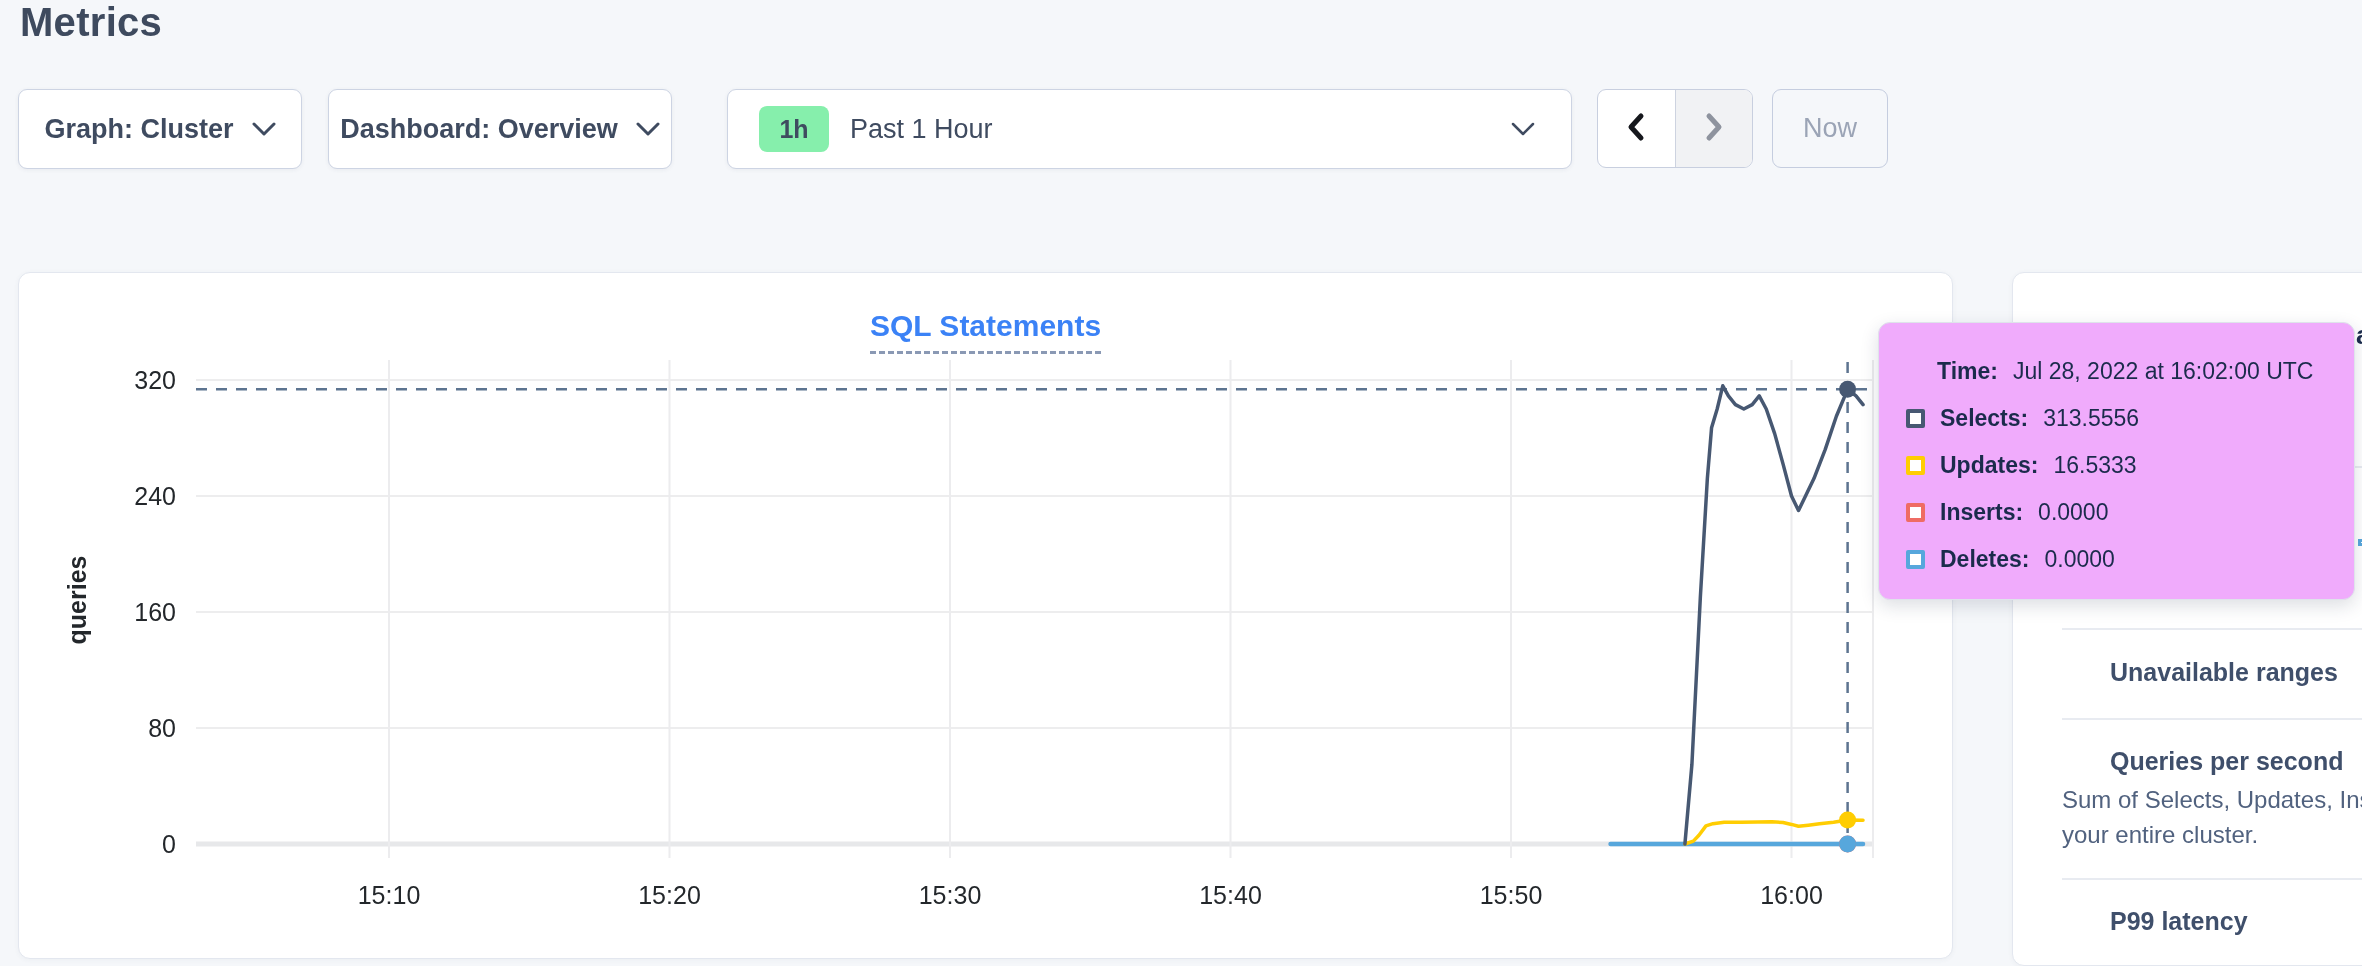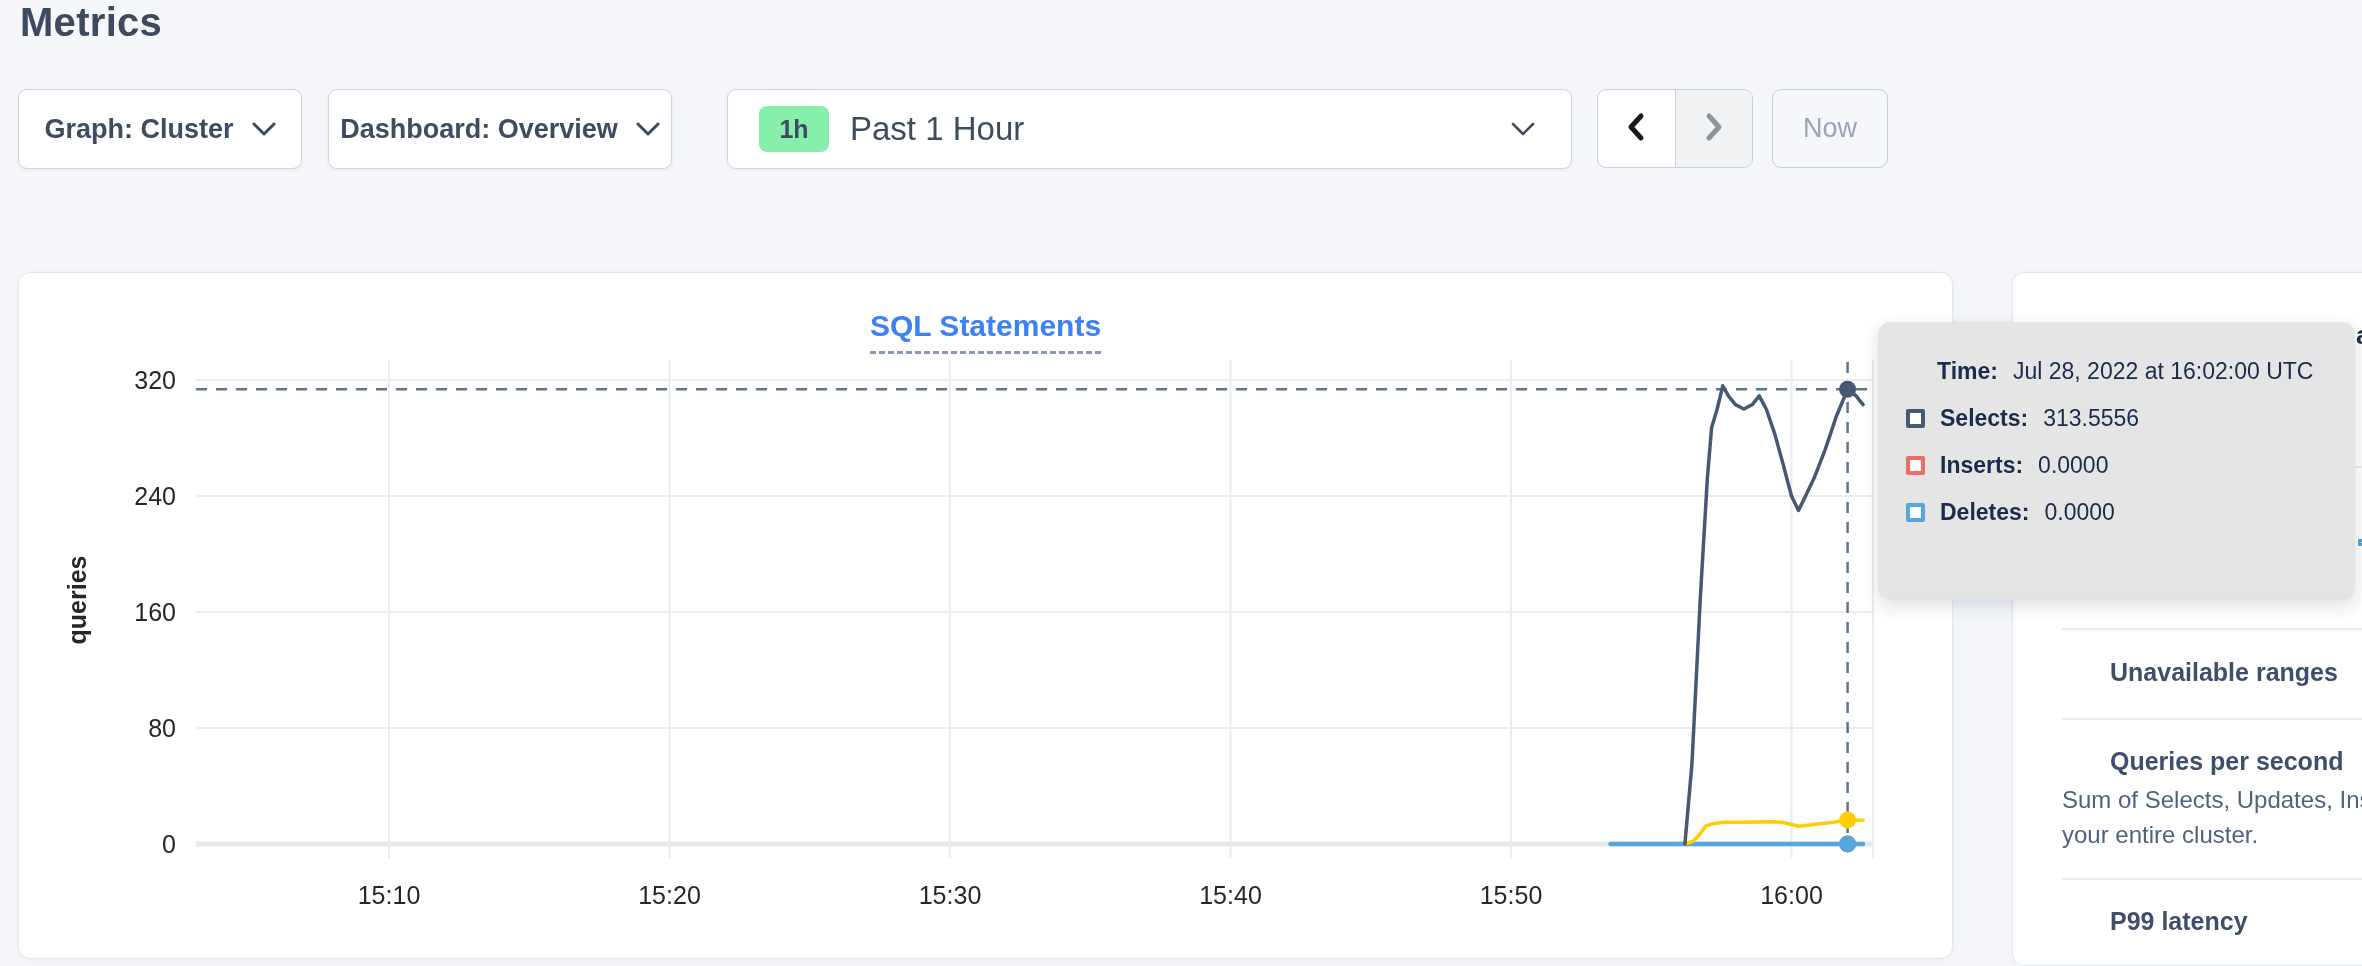--- a/index.html
+++ b/index.html
@@ -25,21 +25,21 @@
   .dd-label{font-size:27px;font-weight:700;color:#3f4b60;}
   .chev{margin-left:18px;display:flex;align-items:center;}
   #dd-graph{left:18px;width:284px;}
   #dd-dashboard{left:328px;width:344px;}
   #time-selector{left:727px;width:845px;justify-content:flex-start;}
   .tw-badge{
     margin-left:31px;width:70px;height:46px;border-radius:8px;
     background:#86efac;display:flex;align-items:center;justify-content:center;
     font-size:25px;font-weight:700;color:#3f4b60;
   }
-  .tw-label{margin-left:21px;font-size:33px;font-weight:400;color:#3f4b60;}
+  .tw-label{margin-left:21px;font-size:27px;font-weight:400;color:#3f4b60;}
   #time-selector .chev{position:absolute;right:36px;margin:0;}
   #range-nav{
     position:absolute;left:1597px;top:89px;width:156px;height:79px;box-sizing:border-box;
     border:1.5px solid #c8cfdf;border-radius:9px;overflow:hidden;display:flex;
     background:#fff;
   }
   .nav-half{flex:1;display:flex;align-items:center;justify-content:center;cursor:pointer;}
   #nav-next{background:#f1f2f4;border-left:1.5px solid #cdd3e0;}
   #now-btn{
     position:absolute;left:1772px;top:89px;width:116px;height:79px;box-sizing:border-box;
@@ -64,21 +64,21 @@
   #chart-svg{position:absolute;left:0;top:0;z-index:5;pointer-events:none;}
   
   .sum-divider{position:absolute;left:49px;right:0;height:2px;background:#e8ebf1;}
   .sum-heading{position:absolute;left:49px;font-size:25px;font-weight:700;color:#3f4f6b;white-space:nowrap;margin-left:48px;}
   .sum-desc{position:absolute;left:49px;font-size:24px;font-weight:400;color:#51627f;white-space:nowrap;}
   .clipped-frag{position:absolute;left:2356px;top:320px;font-size:26px;font-weight:600;color:#1b2b4c;z-index:4;}
   .blue-speck{position:absolute;left:345px;top:266px;width:7px;height:7px;border:3px solid #57a7dc;box-sizing:border-box;}
   
   #tooltip{
     position:absolute;left:1878px;top:322px;width:477px;height:278px;box-sizing:border-box;
-    background:#e5e5e5;border:1.5px solid #dfe3eb;border-radius:12px;
+    background:#f0abfc;border:1.5px solid #dfe3eb;border-radius:12px;
     box-shadow:0 6px 18px rgba(30,40,70,.15);z-index:10;
     padding:25px 0 0 27px;color:#1b2b4c;
   }
   .tip-row{height:47px;display:flex;align-items:center;font-size:23px;}
   .tip-time{margin-left:31px;}
   .tip-label{font-weight:700;}
   .tip-value{margin-left:15px;font-weight:400;}
   .tip-swatch{
     width:19px;height:19px;box-sizing:border-box;border:4.5px solid #000;
     border-radius:2px;background:#fff;margin-right:15px;flex:none;
@@ -200,20 +200,25 @@
   <div class="tip-row tip-time">
     <span class="tip-label">Time:</span>
     <span class="tip-value">Jul 28, 2022 at 16:02:00 UTC</span>
   </div>
   <div class="tip-row">
     <span class="tip-swatch" style="border-color: rgb(71, 88, 114);"></span>
     <span class="tip-label">Selects:</span>
     <span class="tip-value">313.5556</span>
   </div>
   <div class="tip-row">
+    <span class="tip-swatch" style="border-color: rgb(255, 205, 2);"></span>
+    <span class="tip-label">Updates:</span>
+    <span class="tip-value">16.5333</span>
+  </div>
+  <div class="tip-row">
     <span class="tip-swatch" style="border-color: rgb(239, 108, 100);"></span>
     <span class="tip-label">Inserts:</span>
     <span class="tip-value">0.0000</span>
   </div>
   <div class="tip-row">
     <span class="tip-swatch" style="border-color: rgb(87, 167, 220);"></span>
     <span class="tip-label">Deletes:</span>
     <span class="tip-value">0.0000</span>
   </div>
 </div>

